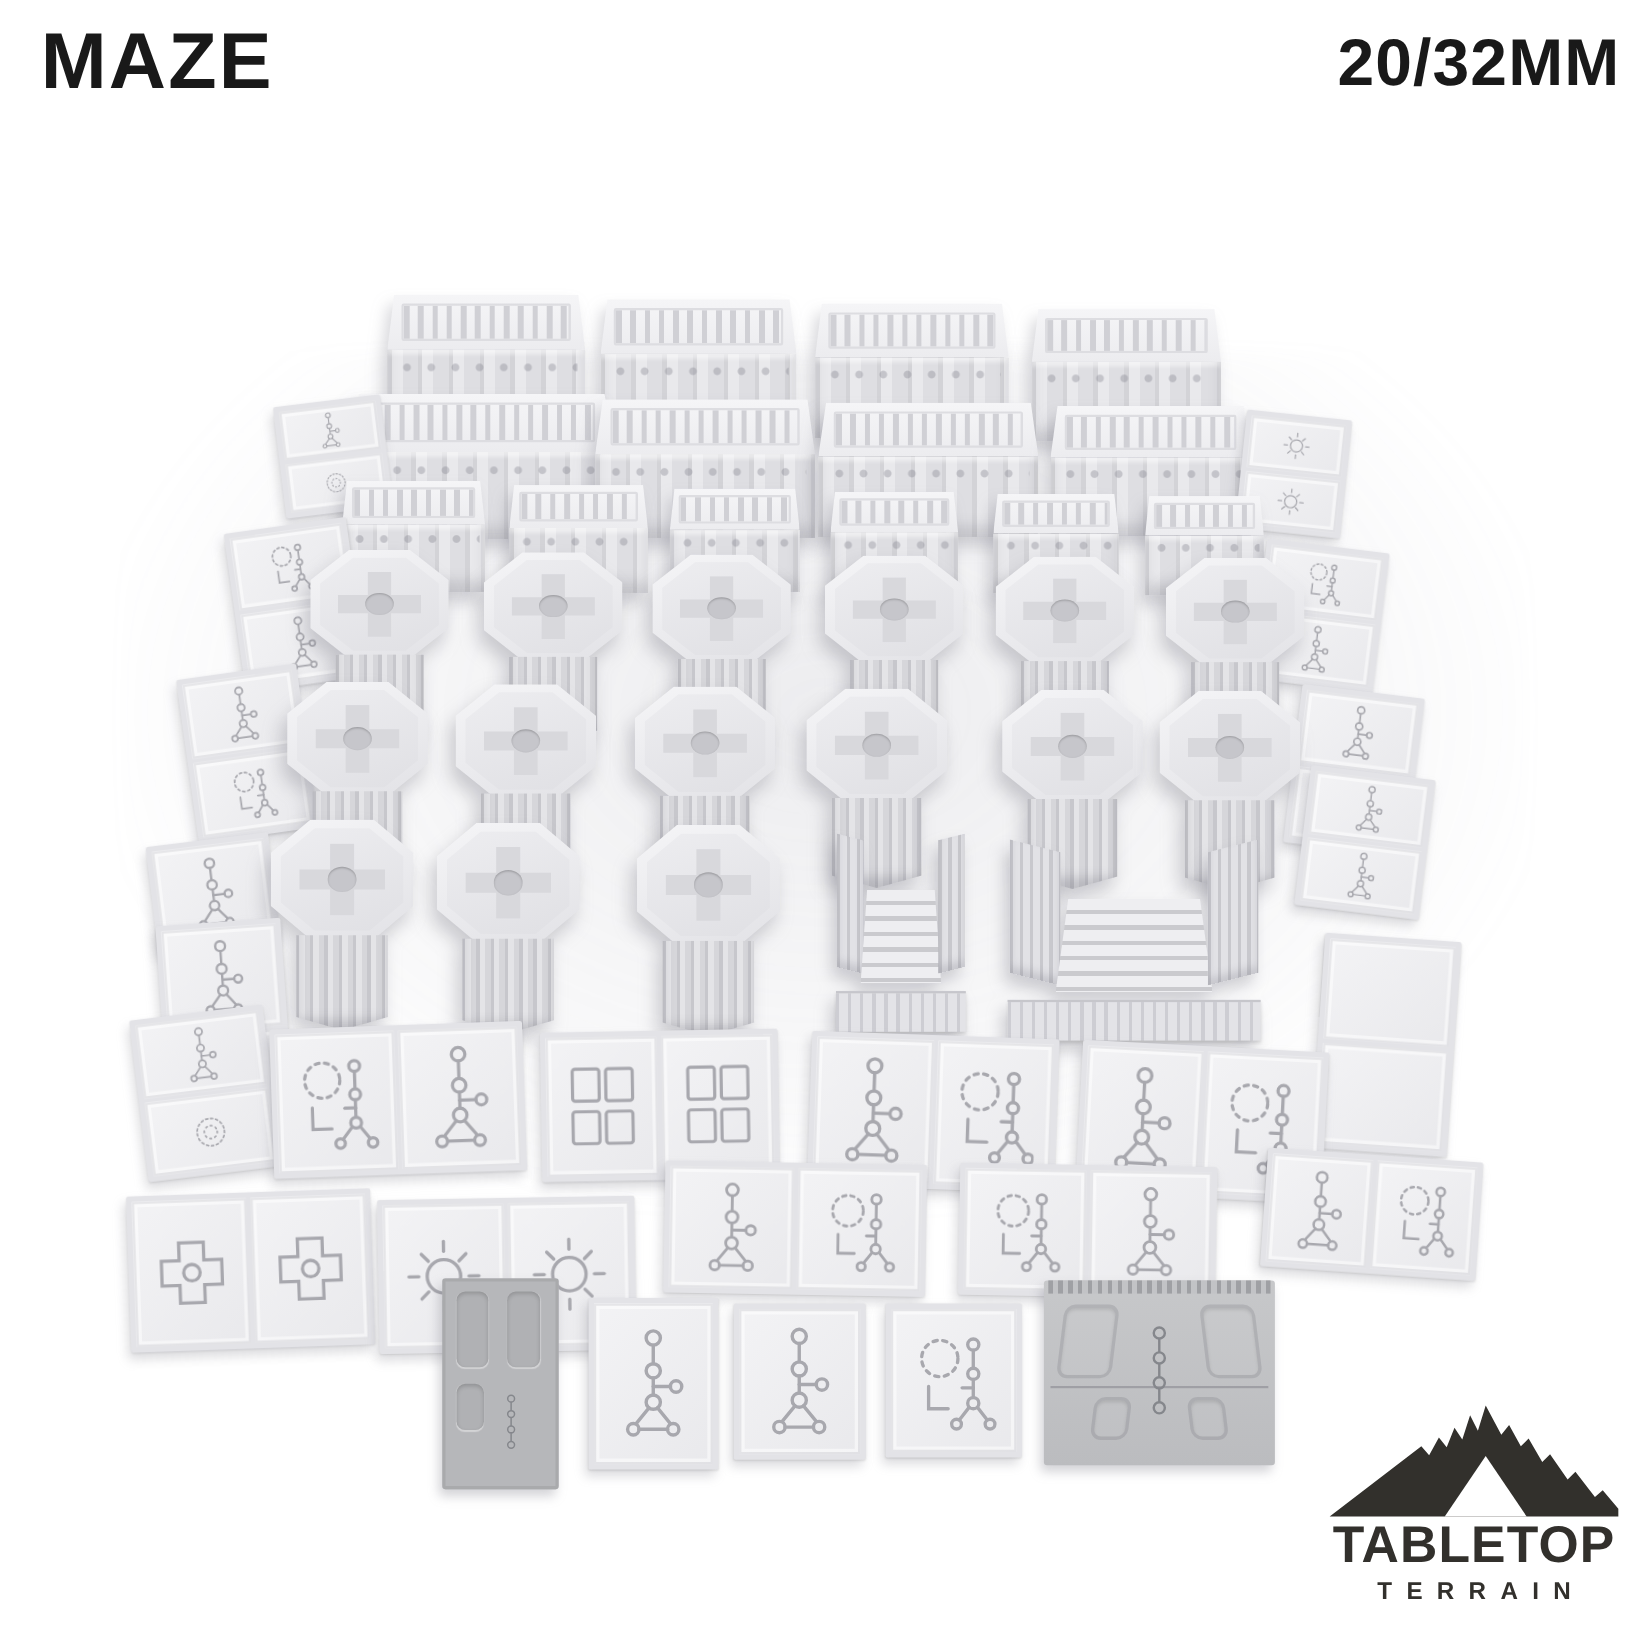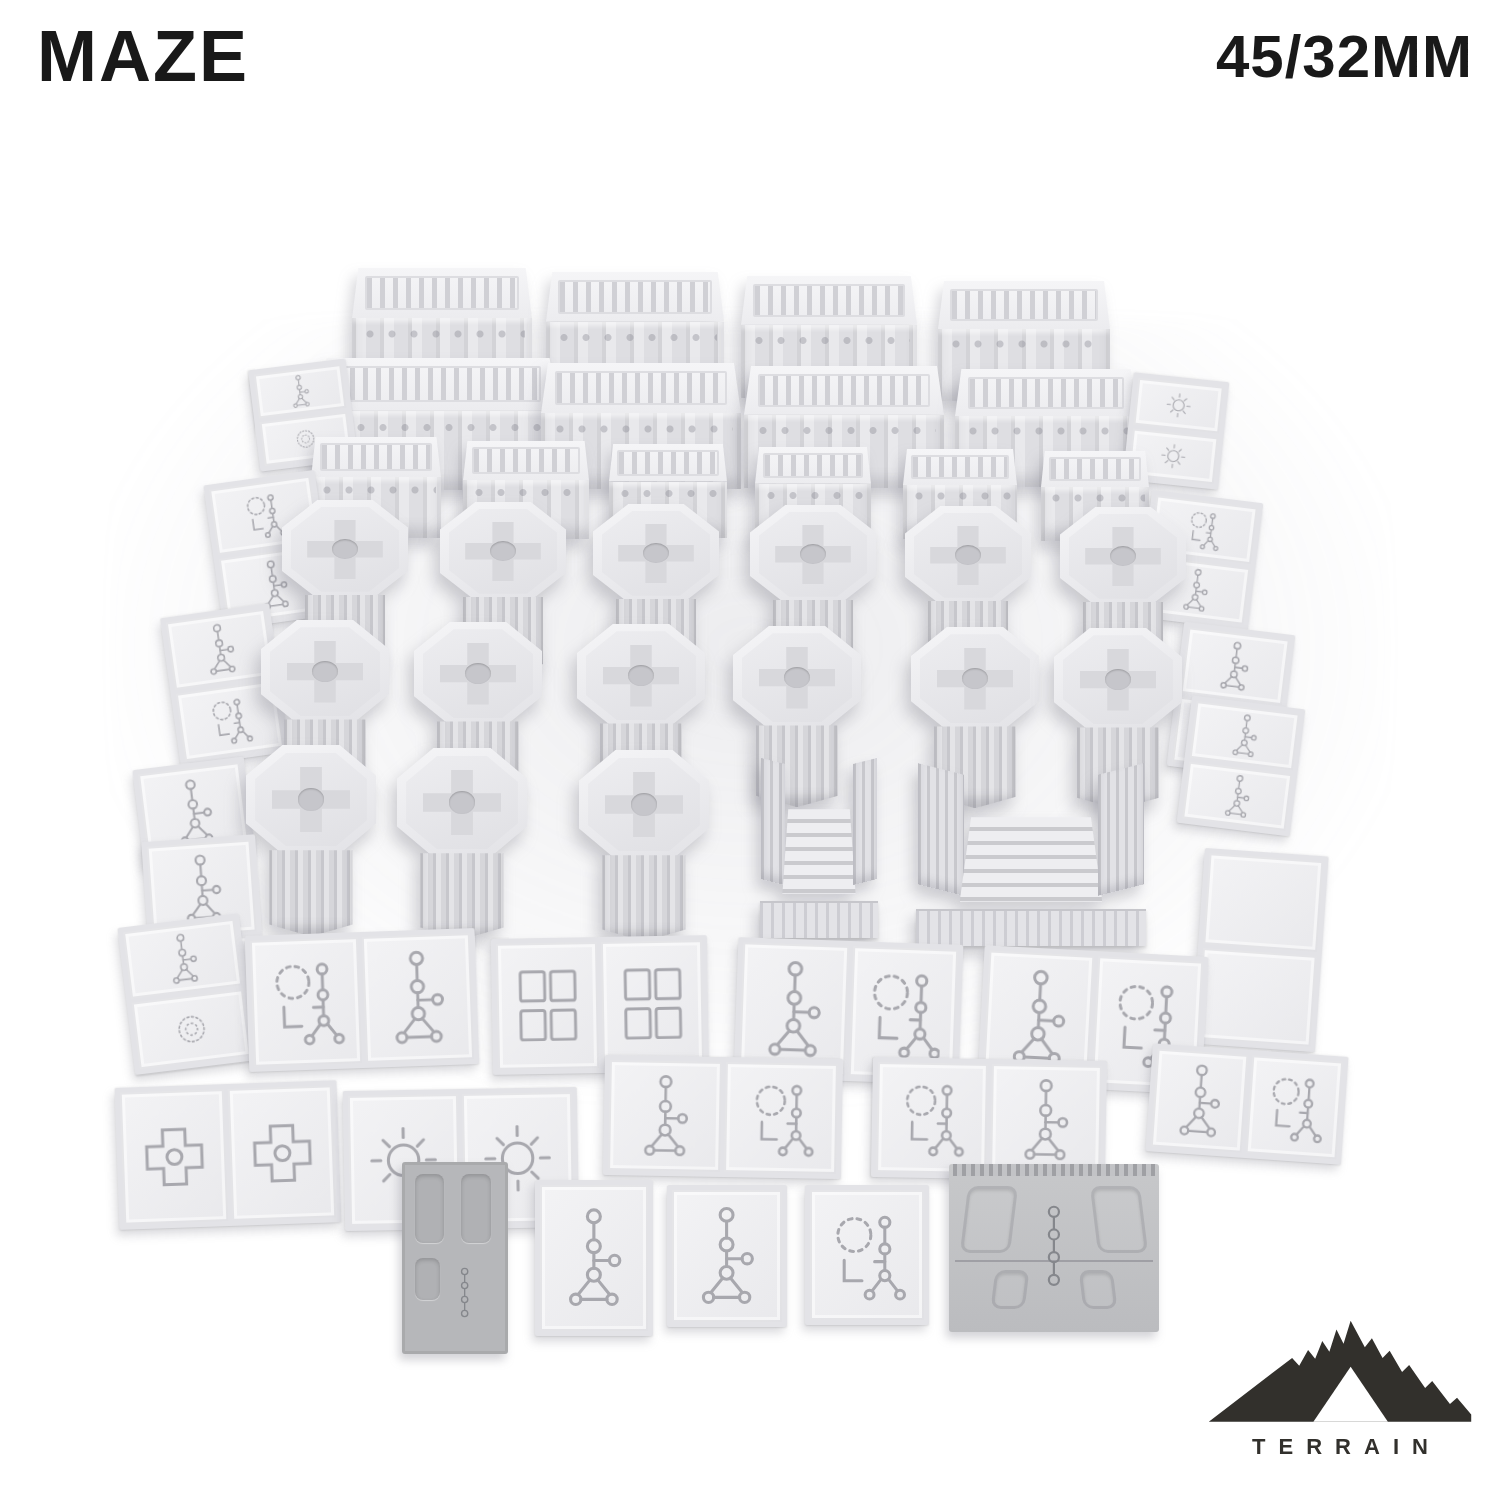--- a/index.html
+++ b/index.html
@@ -88,21 +88,21 @@
   
   .logo{position:absolute;right:27px;bottom:40px;width:266px;text-align:center;color:#32302c}
   .logo svg{display:block;width:100%;height:auto}
   .brand{font-size:47px;font-weight:700;letter-spacing:1px;line-height:1;margin-top:-4px}
   .brand-sub{font-size:22px;font-weight:700;letter-spacing:13px;text-indent:13px;margin-top:7px}
 </style>
 </head>
 <body>
 
 <h1 class="title">MAZE</h1>
-<div class="scale">45/32MM</div>
+<div class="scale">20/32MM</div>
 
 <div id="scene">
   <div class="floorshadow"></div>
 <div class="piece wall" style="left: 352px; top: 268px; width: 180px; height: 126px;">
       <div class="wtop">
         <div class="wcrest"></div>
       </div>
       <div class="wfront">
         <div class="warches"></div>
       </div>
@@ -1063,14 +1063,15 @@
           </g>
         </svg></div>
     </div>
   </div>
 
 <div class="logo">
   <svg viewBox="0 0 300 132">
     <polygon fill="#32302c" points="2,126 96,54 104,63 114,45 122,55 130,35 138,47 146,22 154,38 162,12 178,42 186,32 198,54 206,46 220,70 228,62 246,88 254,80 274,106 282,99 298,118 298,126"></polygon>
     <polygon fill="#ffffff" points="120,126 162,64 204,126"></polygon>
   </svg>
+  <div class="brand">TABLETOP</div>
   <div class="brand-sub">TERRAIN</div>
 </div>
 
 </body></html>

